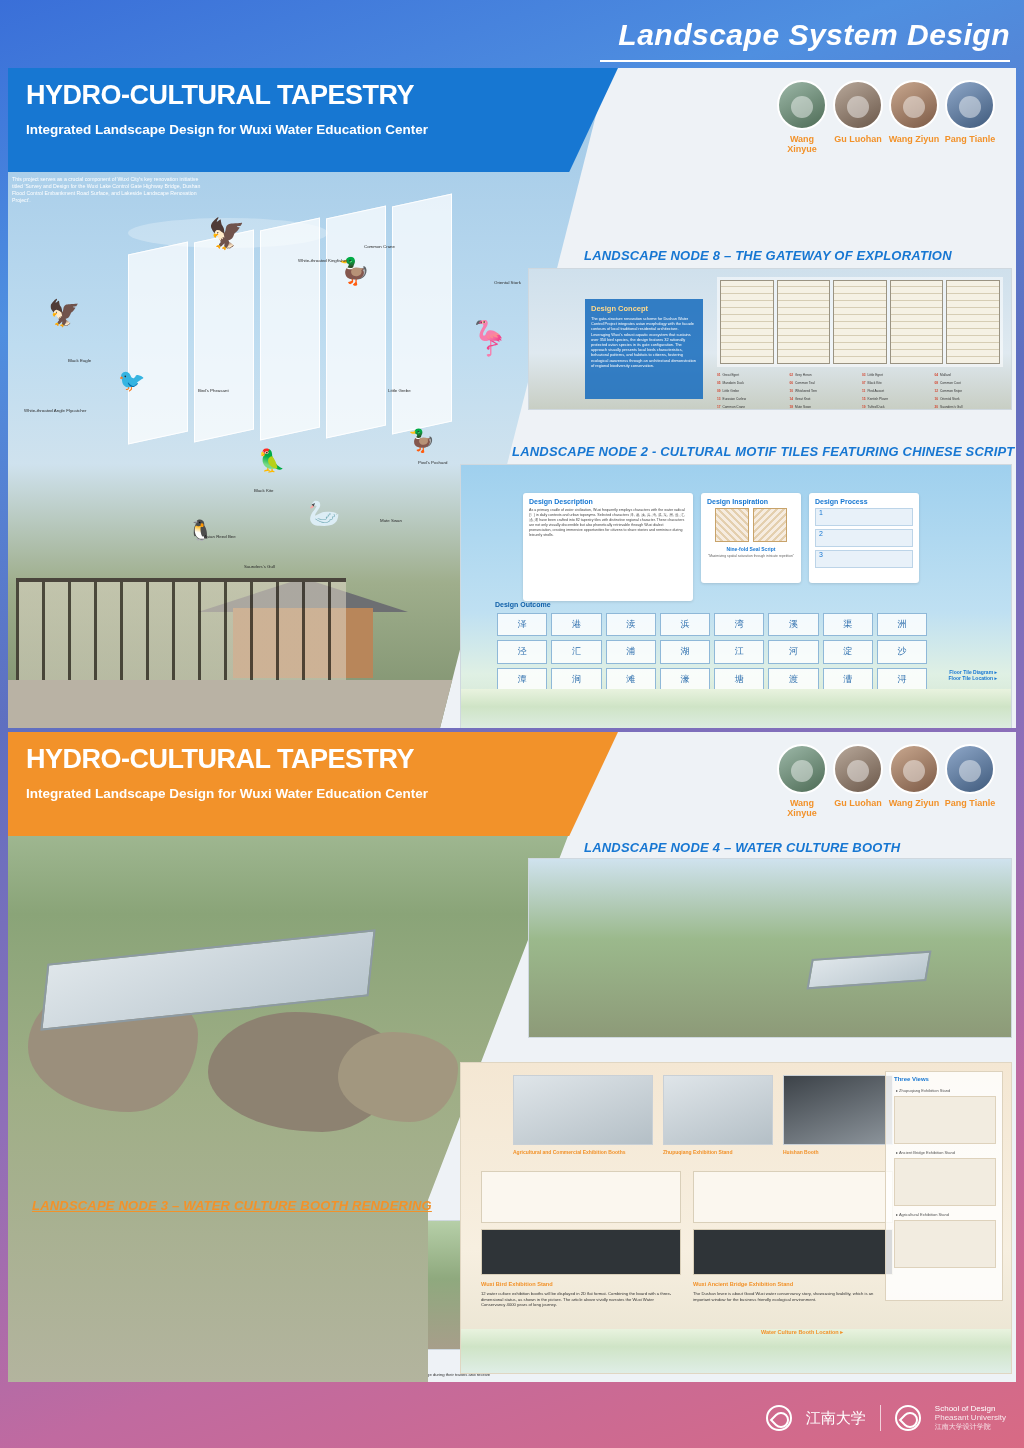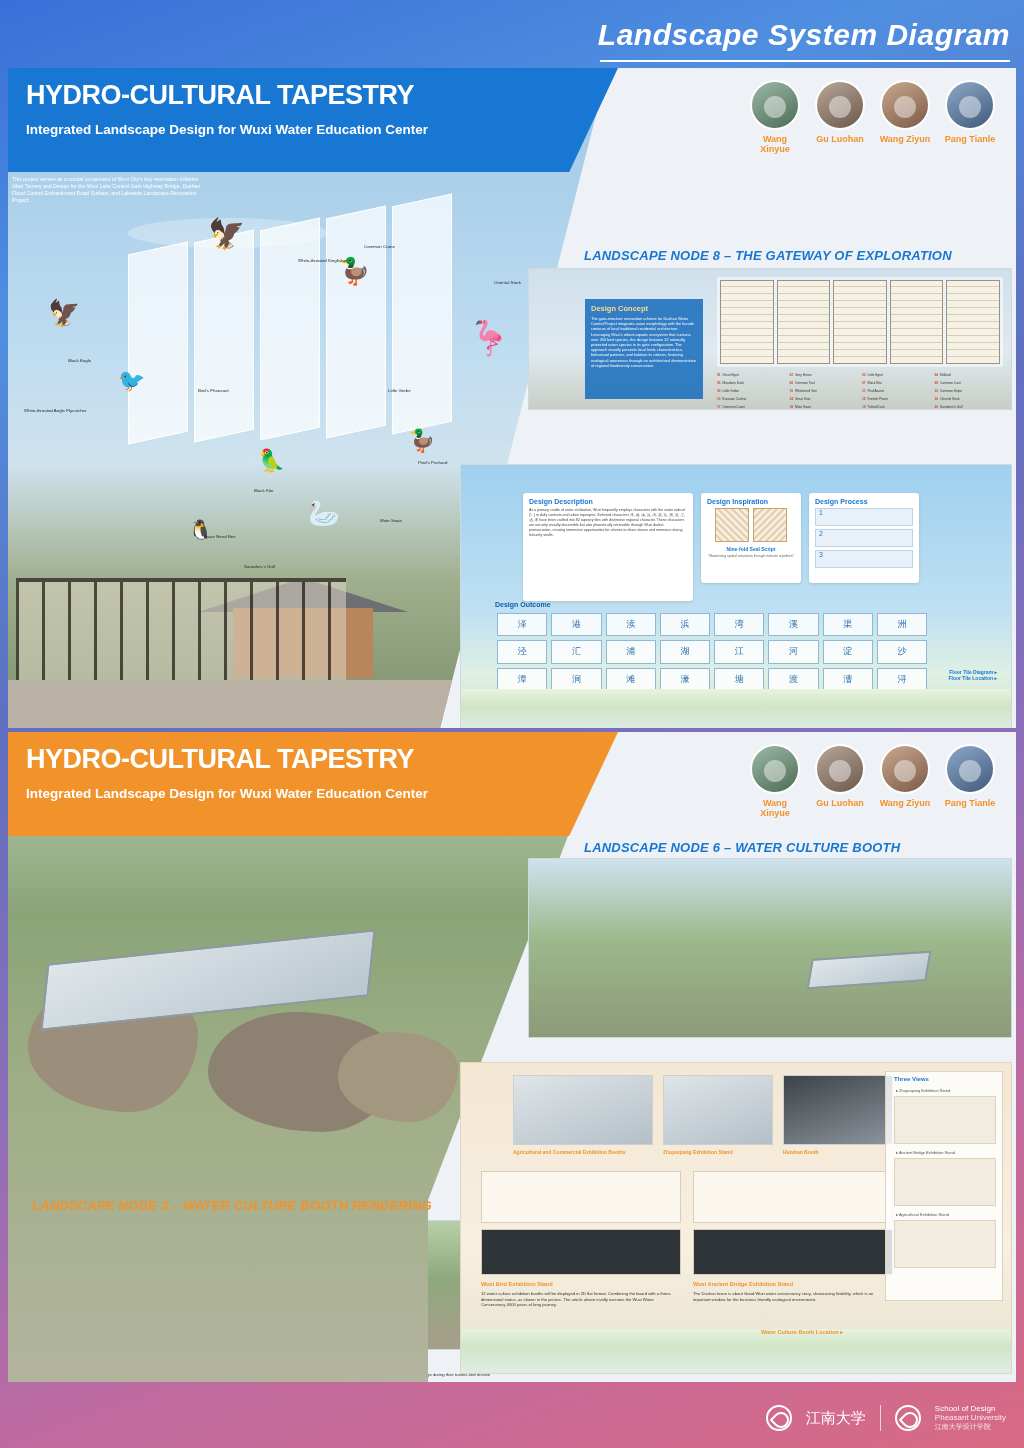--- a/index.html
+++ b/index.html
@@ -38,21 +38,21 @@
   .banner h1 {
     position: absolute; left: 18px; top: 12px;
     color: #fff; font-size: 27px; font-weight: 800; letter-spacing: -0.5px;
   }
   .banner h2 {
     position: absolute; left: 18px; top: 54px;
     color: #fff; font-size: 13.5px; font-weight: 600; line-height: 16px; width: 420px;
   }
 
   
-  .authors { position: absolute; right: 18px; top: 12px; display: flex; gap: 9px; z-index: 7; }
+  .authors { position: absolute; right: 18px; top: 12px; display: flex; gap: 0; z-index: 7; }
   .author { width: 56px; text-align: center; }
   .avatar {
     width: 50px; height: 50px; border-radius: 50%; margin: 0 auto;
     background: linear-gradient(150deg, #7aa4c8, #4c6c8c);
     border: 2px solid #fff; position: relative; overflow: hidden;
   }
   .avatar::after {
     content: ""; position: absolute; left: 50%; top: 30%;
     width: 22px; height: 22px; margin-left: -11px; border-radius: 50%;
     background: rgba(255,255,255,.45);
@@ -162,21 +162,21 @@
     clip-path: polygon(0 0, 100% 0, 70% 72%, 70% 100%, 0 100%);
     background: linear-gradient(180deg,#b9cfb0 0%,#8aa478 28%,#9fae86 55%,#b3b49e 100%);
     z-index: 2;
   }
   .rock { position: absolute; background: #9b8f7c; border-radius: 46% 54% 40% 60%/50% 40% 60% 50%; }
   .booth-plate {
     position: absolute; left: 35px; top: 215px; width: 330px; height: 66px;
     background: linear-gradient(160deg,#dfe6ea,#b9c6ce); transform: rotate(-6deg) skewX(-12deg);
     border: 2px solid #8d9aa2;
   }
-  #p2-render-head { left: 24px; top: 466px; }
+  #p2-render-head { left: 24px; top: 466px; text-decoration: underline; }
   .render-img {
     position: absolute; top: 488px; width: 230px; height: 130px;
     border: 1px solid #cfd8df;
     background: linear-gradient(180deg,#b6cfa8 0%,#8fa97e 45%,#a79e8a 100%);
   }
   #render1 { left: 16px; }
   #render2 { left: 258px; }
   .dc-title { position: absolute; left: 16px; top: 625px; font-size: 8px; font-weight: bold; color: #f2922a; }
   .dc-col { position: absolute; top: 640px; font-size: 4.2px; line-height: 6px; color: #2a2a2a; width: 230px; }
 
@@ -209,21 +209,21 @@
   .logo-wrap { position: absolute; right: 18px; bottom: 10px; display: flex; align-items: center; gap: 14px; }
   .logo-mark { width: 26px; height: 26px; border: 2px solid #fff; border-radius: 50%; position: relative; }
   .logo-mark::after { content:""; position:absolute; left:50%; top:50%; width:12px; height:12px; margin:-6px 0 0 -6px; border:2px solid #fff; border-radius:50% 50% 50% 0; transform:rotate(45deg); }
   .logo-txt-cn { font-size: 15px; color: #fff; font-family: "DejaVu Sans", sans-serif; }
   .logo-txt-en { font-size: 8px; color: #fff; }
   .logo-sep { width: 1px; height: 26px; background: rgba(255,255,255,.7); }
 </style>
 </head>
 <body>
 
-<div class="top-title">Landscape System Diagram</div>
+<div class="top-title">Landscape System Design</div>
 <div class="top-rule"></div>
 
 <div class="poster" id="poster1">
 
   <div class="p1-left">
     <div class="sky-cloud" style="left:30px;top:60px;width:140px;height:34px;"></div>
     <div class="sky-cloud" style="left:260px;top:40px;width:180px;height:40px;"></div>
     <div class="sky-cloud" style="left:120px;top:150px;width:200px;height:30px;opacity:.5;"></div>
 
     <div class="panel-card" style="left:120px;top:180px;width:60px;height:190px;"></div>
@@ -379,20 +379,21 @@
           <span class="legend-num">19</span>
           <span>Tufted Duck</span>
         </div>
         <div class="legend-item">
           <span class="legend-num">20</span>
           <span>Saunders's Gull</span>
         </div>
       </div>
   </div>
 
+  <div class="node-head" style="left:504px;top:376px;">LANDSCAPE NODE 2 - CULTURAL MOTIF TILES FEATURING CHINESE SCRIPT</div>
   <div class="panelbox" id="n2-panel">
     <div class="wcard" style="left:62px;top:28px;width:170px;height:108px;">
       <div class="ct">Design Description</div>
       <div class="cb">As a primary cradle of water civilization, Wuxi frequently employs characters with the water radical (氵) in daily contexts and urban toponyms. Selected characters 泽, 港, 渎, 浜, 湾, 溪, 渠, 洲, 泾, 汇, 浦, 湖 have been crafted into 82 tapestry tiles with distinctive regional character. These characters are not only visually discernible but also phonetically retrievable through Wuxi dialect pronunciation, creating immersive opportunities for citizens to share stories and reminisce during leisurely strolls.</div>
     </div>
     <div class="wcard" style="left:240px;top:28px;width:100px;height:90px;">
       <div class="ct">Design Inspiration</div>
       <div style="display:flex;gap:4px;justify-content:center;margin-top:2px;">
         <div style="width:34px;height:34px;border:1px solid #c8a36a;background:repeating-linear-gradient(45deg,#f6ece0 0 3px,#e4cfae 3px 5px);"></div>
         <div style="width:34px;height:34px;border:1px solid #c8a36a;background:repeating-linear-gradient(-45deg,#f6ece0 0 3px,#e4cfae 3px 5px);"></div>
@@ -469,21 +470,21 @@
     <div class="author">
       <div class="avatar a3"></div>
       <div class="nm">Wang Ziyun</div>
     </div>
     <div class="author">
       <div class="avatar a4"></div>
       <div class="nm">Pang Tianle</div>
     </div>
   </div>
 
-  <div class="node-head" style="left:576px;top:108px;">LANDSCAPE NODE 6 – WATER CULTURE BOOTH</div>
+  <div class="node-head" style="left:576px;top:108px;">LANDSCAPE NODE 4 – WATER CULTURE BOOTH</div>
   <div class="panelbox" id="n3-photo">
     <div class="booth-plate" style="left:280px;top:96px;width:120px;height:30px;transform:rotate(-4deg) skewX(-14deg);"></div>
   </div>
 
   <div class="panelbox" id="n3dd-panel">
     <div class="tri-img" style="left:52px;width:140px;"></div>
     <div class="tri-img" style="left:202px;width:110px;"></div>
     <div class="tri-img" style="left:322px;width:110px;background:linear-gradient(160deg,#3c4248,#8d959c);"></div>
     <div class="tri-cap" style="left:52px;top:86px;width:130px;">Agricultural and Commercial Exhibition Booths</div>
     <div class="tri-cap" style="left:202px;top:86px;width:110px;">Zhupuqiang Exhibition Stand</div>

